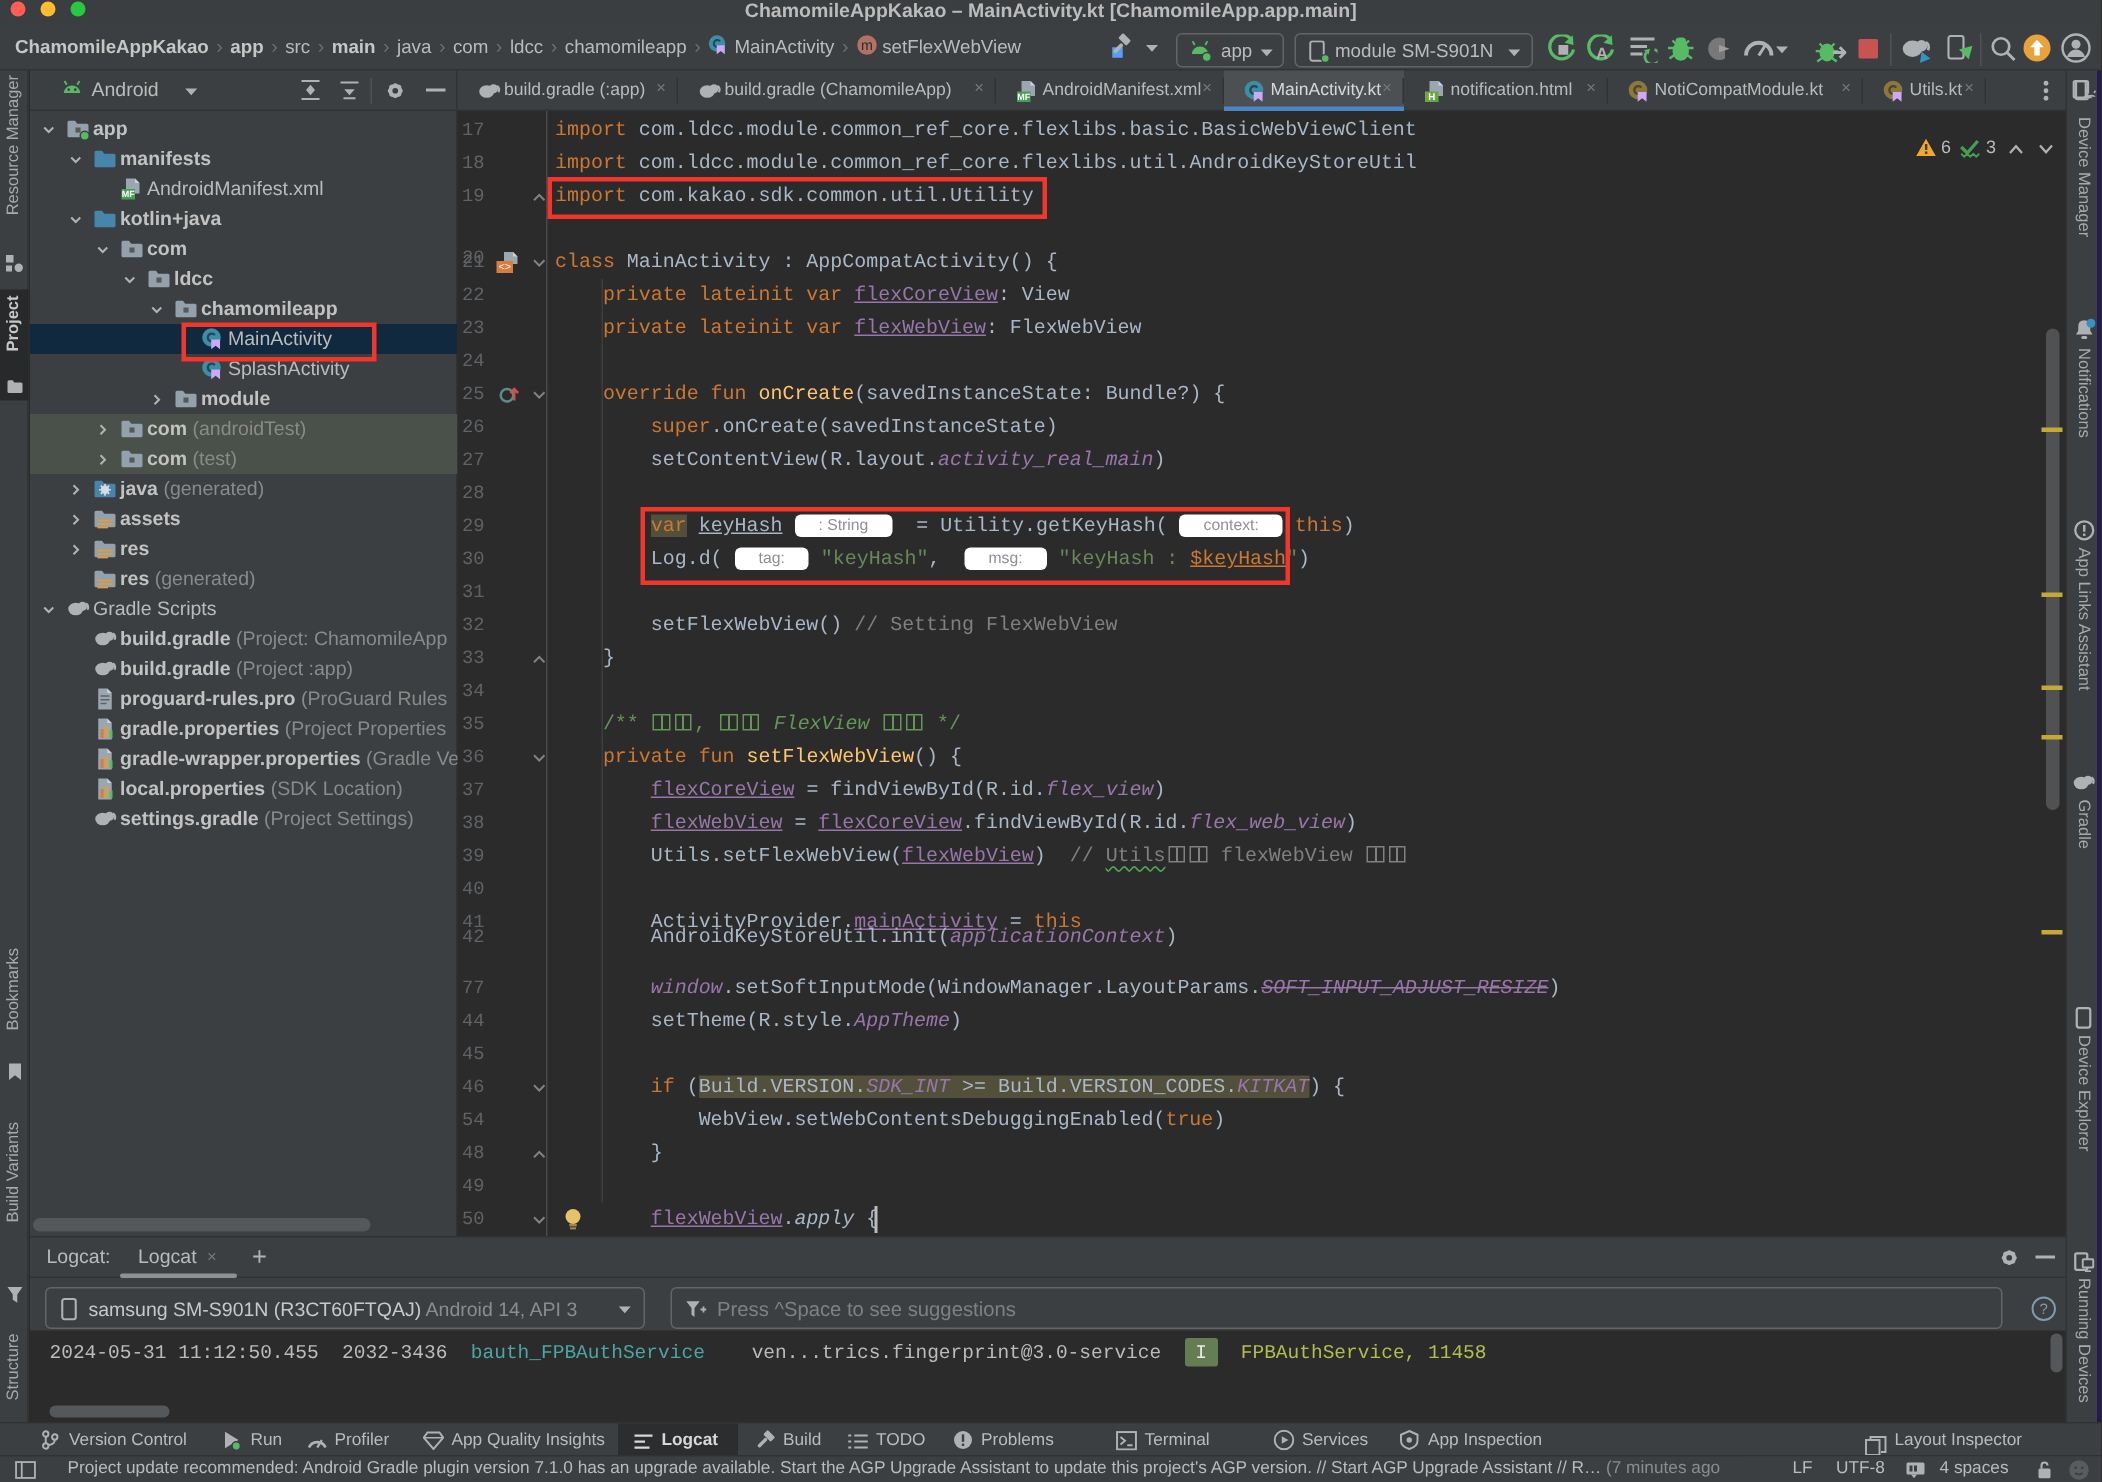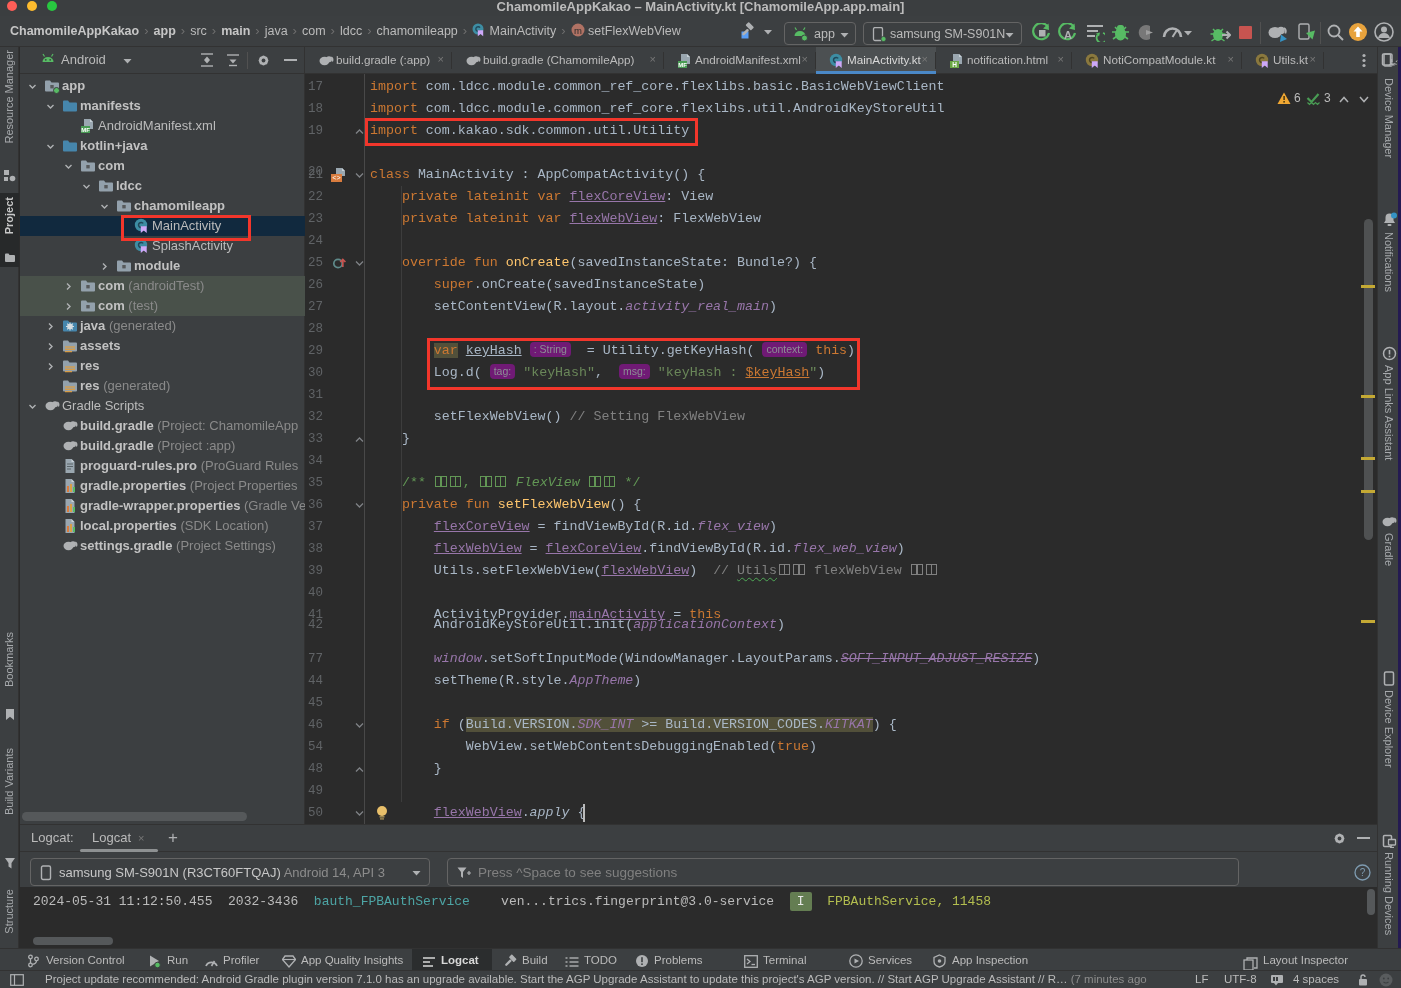--- a/index.html
+++ b/index.html
@@ -54,23 +54,23 @@
 .fld { color:#9876AA; text-decoration:underline; }
 .fldi { color:#9876AA; font-style:italic; }
 .un { text-decoration:underline; }
 .warnbg { background:#52503A; }
 .strike { text-decoration:line-through; }
 .kwi { font-style:italic; }
 .sqg { text-decoration:underline wavy #4FA956 1px; text-underline-offset:3px; }
 .kr { display:inline-block; width:11.5px; height:11.5px; margin:0 1.5px; vertical-align:-1px;
   border:1.4px solid currentColor;
   background:linear-gradient(to right, transparent 44%, currentColor 44%, currentColor 58%, transparent 58%); }
-.chip { display:inline-block; background:#701a75; color:#8C9095; border-radius:4px;
+.chip { display:inline-block; background:#ffffff; color:#8C9095; border-radius:4px;
   font-family:"Liberation Sans", sans-serif; font-size:10.5px; line-height:15px;
-  padding:0 4px; vertical-align:1px; }
+  padding:0 16px; vertical-align:1px; }
 .redbox { position:absolute; border:3px solid #F2362B; }
 
 
 #logcat { left:20px; top:824px; width:1357px; height:124px; background:#3C3F41; border-top:1px solid #323232;}
 #lchead { position:absolute; left:0; top:0; width:100%; height:27px; border-bottom:1px solid #323232;}
 #logarea { position:absolute; left:0; top:62px; width:1357px; height:62px; background:#2B2B2B; }
 
 
 #botbar { left:0; top:948px; width:1401px; height:22px; background:#3C3F41; border-top:1px solid #323232;}
 .bitem { position:absolute; top:0; height:22px; line-height:22px; font-size:11.5px; color:#BBBBBB; white-space:nowrap;}
@@ -114,21 +114,21 @@
       <span style="position:absolute;left:29px;top:0;line-height:22px;font-size:12.5px;color:#BBBBBB;">app</span>
       <svg style="position:absolute;right:6px;top:9px" width="9" height="6" viewBox="0 0 9 6">
           <path d="M0.5 1 l8 0 l-4 4.5z" fill="#AFB1B3"></path>
         </svg>
     </div>
     <div class="abs" style="left:863px;top:6px;width:159px;height:23px;border:1px solid #646464;border-radius:4px;">
       <svg style="position:absolute;left:8px;top:4px" width="14" height="15" viewBox="0 0 14 15">
           <rect x="1.5" y="0.5" width="9" height="13" rx="1.5" fill="none" stroke="#AFB1B3" stroke-width="1.3"></rect>
           <circle cx="11.5" cy="12" r="2.6" fill="#57BB64" stroke="#3C3F41" stroke-width="0.8"></circle>
         </svg>
-      <span style="position:absolute;left:26px;top:0;line-height:22px;font-size:12.5px;color:#BBBBBB;">samsung SM-S901N</span>
+      <span style="position:absolute;left:26px;top:0;line-height:22px;font-size:12.5px;color:#BBBBBB;">module SM-S901N</span>
       <svg style="position:absolute;right:7px;top:9px" width="9" height="6" viewBox="0 0 9 6">
           <path d="M0.5 1 l8 0 l-4 4.5z" fill="#AFB1B3"></path>
         </svg>
     </div>
     <svg class="abs" style="left:1032px;top:7px" width="20" height="20" viewBox="0 0 20 20">
         <path d="M16 4 A8 8 0 1 0 17 10" fill="none" stroke="#57BB64" stroke-width="2.2"></path>
         <path d="M16.5 0.5 l0.5 6.5 -6 -1.5z" fill="#57BB64"></path>
         <rect x="7" y="7" width="6.5" height="6.5" fill="#AFB1B3"></rect>
       </svg>
     <svg class="abs" style="left:1058px;top:7px" width="20" height="20" viewBox="0 0 20 20">
@@ -816,21 +816,21 @@
     </div>
     <div style="position:absolute;left:10px;top:33px;width:400px;height:28px;border:1px solid #646464;border-radius:4px;">
       <svg style="position:absolute;left:9px;top:6px" width="12" height="16" viewBox="0 0 12 16">
           <rect x="1.5" y="1" width="9" height="13.5" rx="1.5" fill="none" stroke="#AFB1B3" stroke-width="1.4"></rect>
         </svg>
       <span style="position:absolute;left:28px;top:0;line-height:27px;font-size:13px;color:#C8C8C8;">samsung SM-S901N (R3CT60FTQAJ) <span style="color:#8C8C8C;">Android 14, API 3</span></span>
       <svg style="position:absolute;right:8px;top:11px" width="9" height="6" viewBox="0 0 9 6">
           <path d="M0.5 1 l8 0 l-4 4.5z" fill="#AFB1B3"></path>
         </svg>
     </div>
-    <div style="position:absolute;left:427px;top:33px;width:792px;height:28px;border:1px solid #646464;border-radius:4px;">
+    <div style="position:absolute;left:427px;top:33px;width:888px;height:28px;border:1px solid #646464;border-radius:4px;">
       <svg style="position:absolute;left:9px;top:8px" width="14" height="12" viewBox="0 0 14 12">
           <path d="M0.5 0.5 h9 l-3.5 4.5 v6 l-2 -1.5 v-4.5z" fill="#AFB1B3"></path>
           <path d="M10 6 l4 0 m-2 2 v-4" stroke="#AFB1B3" stroke-width="1.2"></path>
         </svg>
       <span style="position:absolute;left:30px;top:0;line-height:27px;font-size:13.5px;color:#808080;">Press ^Space to see suggestions</span>
     </div>
     <svg style="position:absolute;left:1334px;top:39px" width="17" height="17" viewBox="0 0 17 17">
         <circle cx="8.5" cy="8.5" r="7.5" fill="none" stroke="#7E9BB0" stroke-width="1.3"></circle>
         <text x="8.5" y="12" text-anchor="middle" font-size="10" fill="#7E9BB0" font-family="Liberation Sans">?</text>
       </svg>

